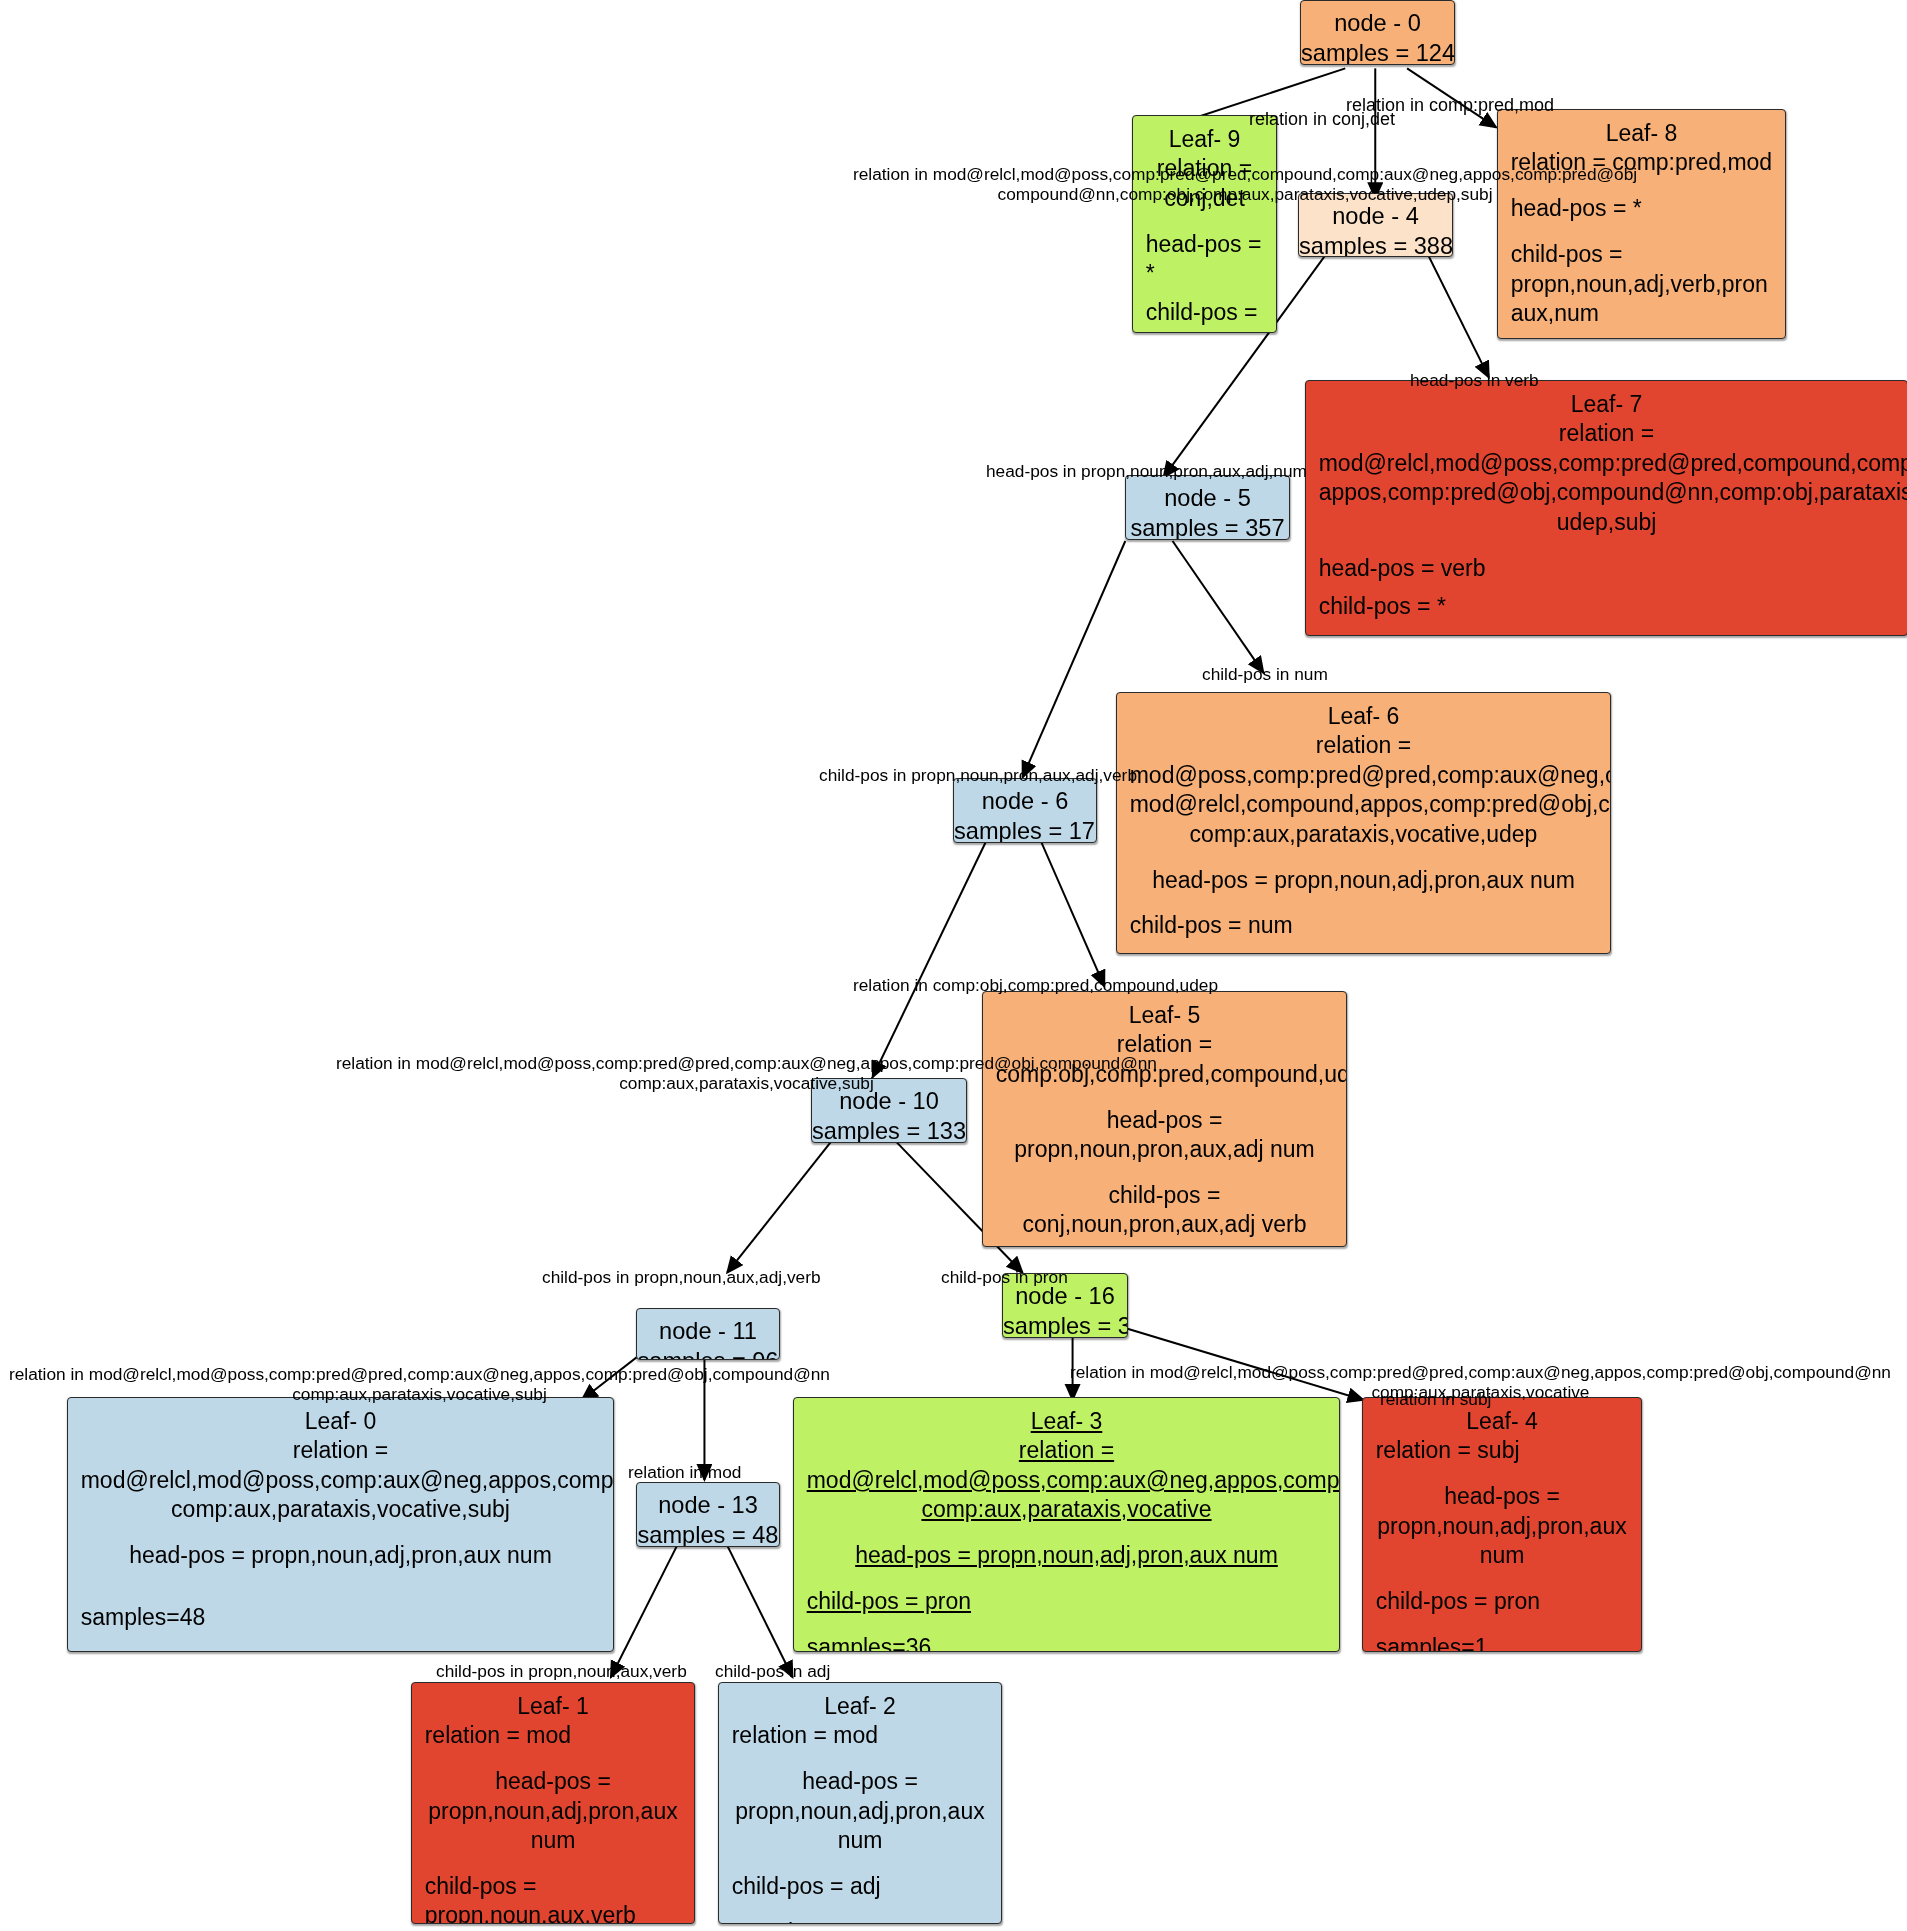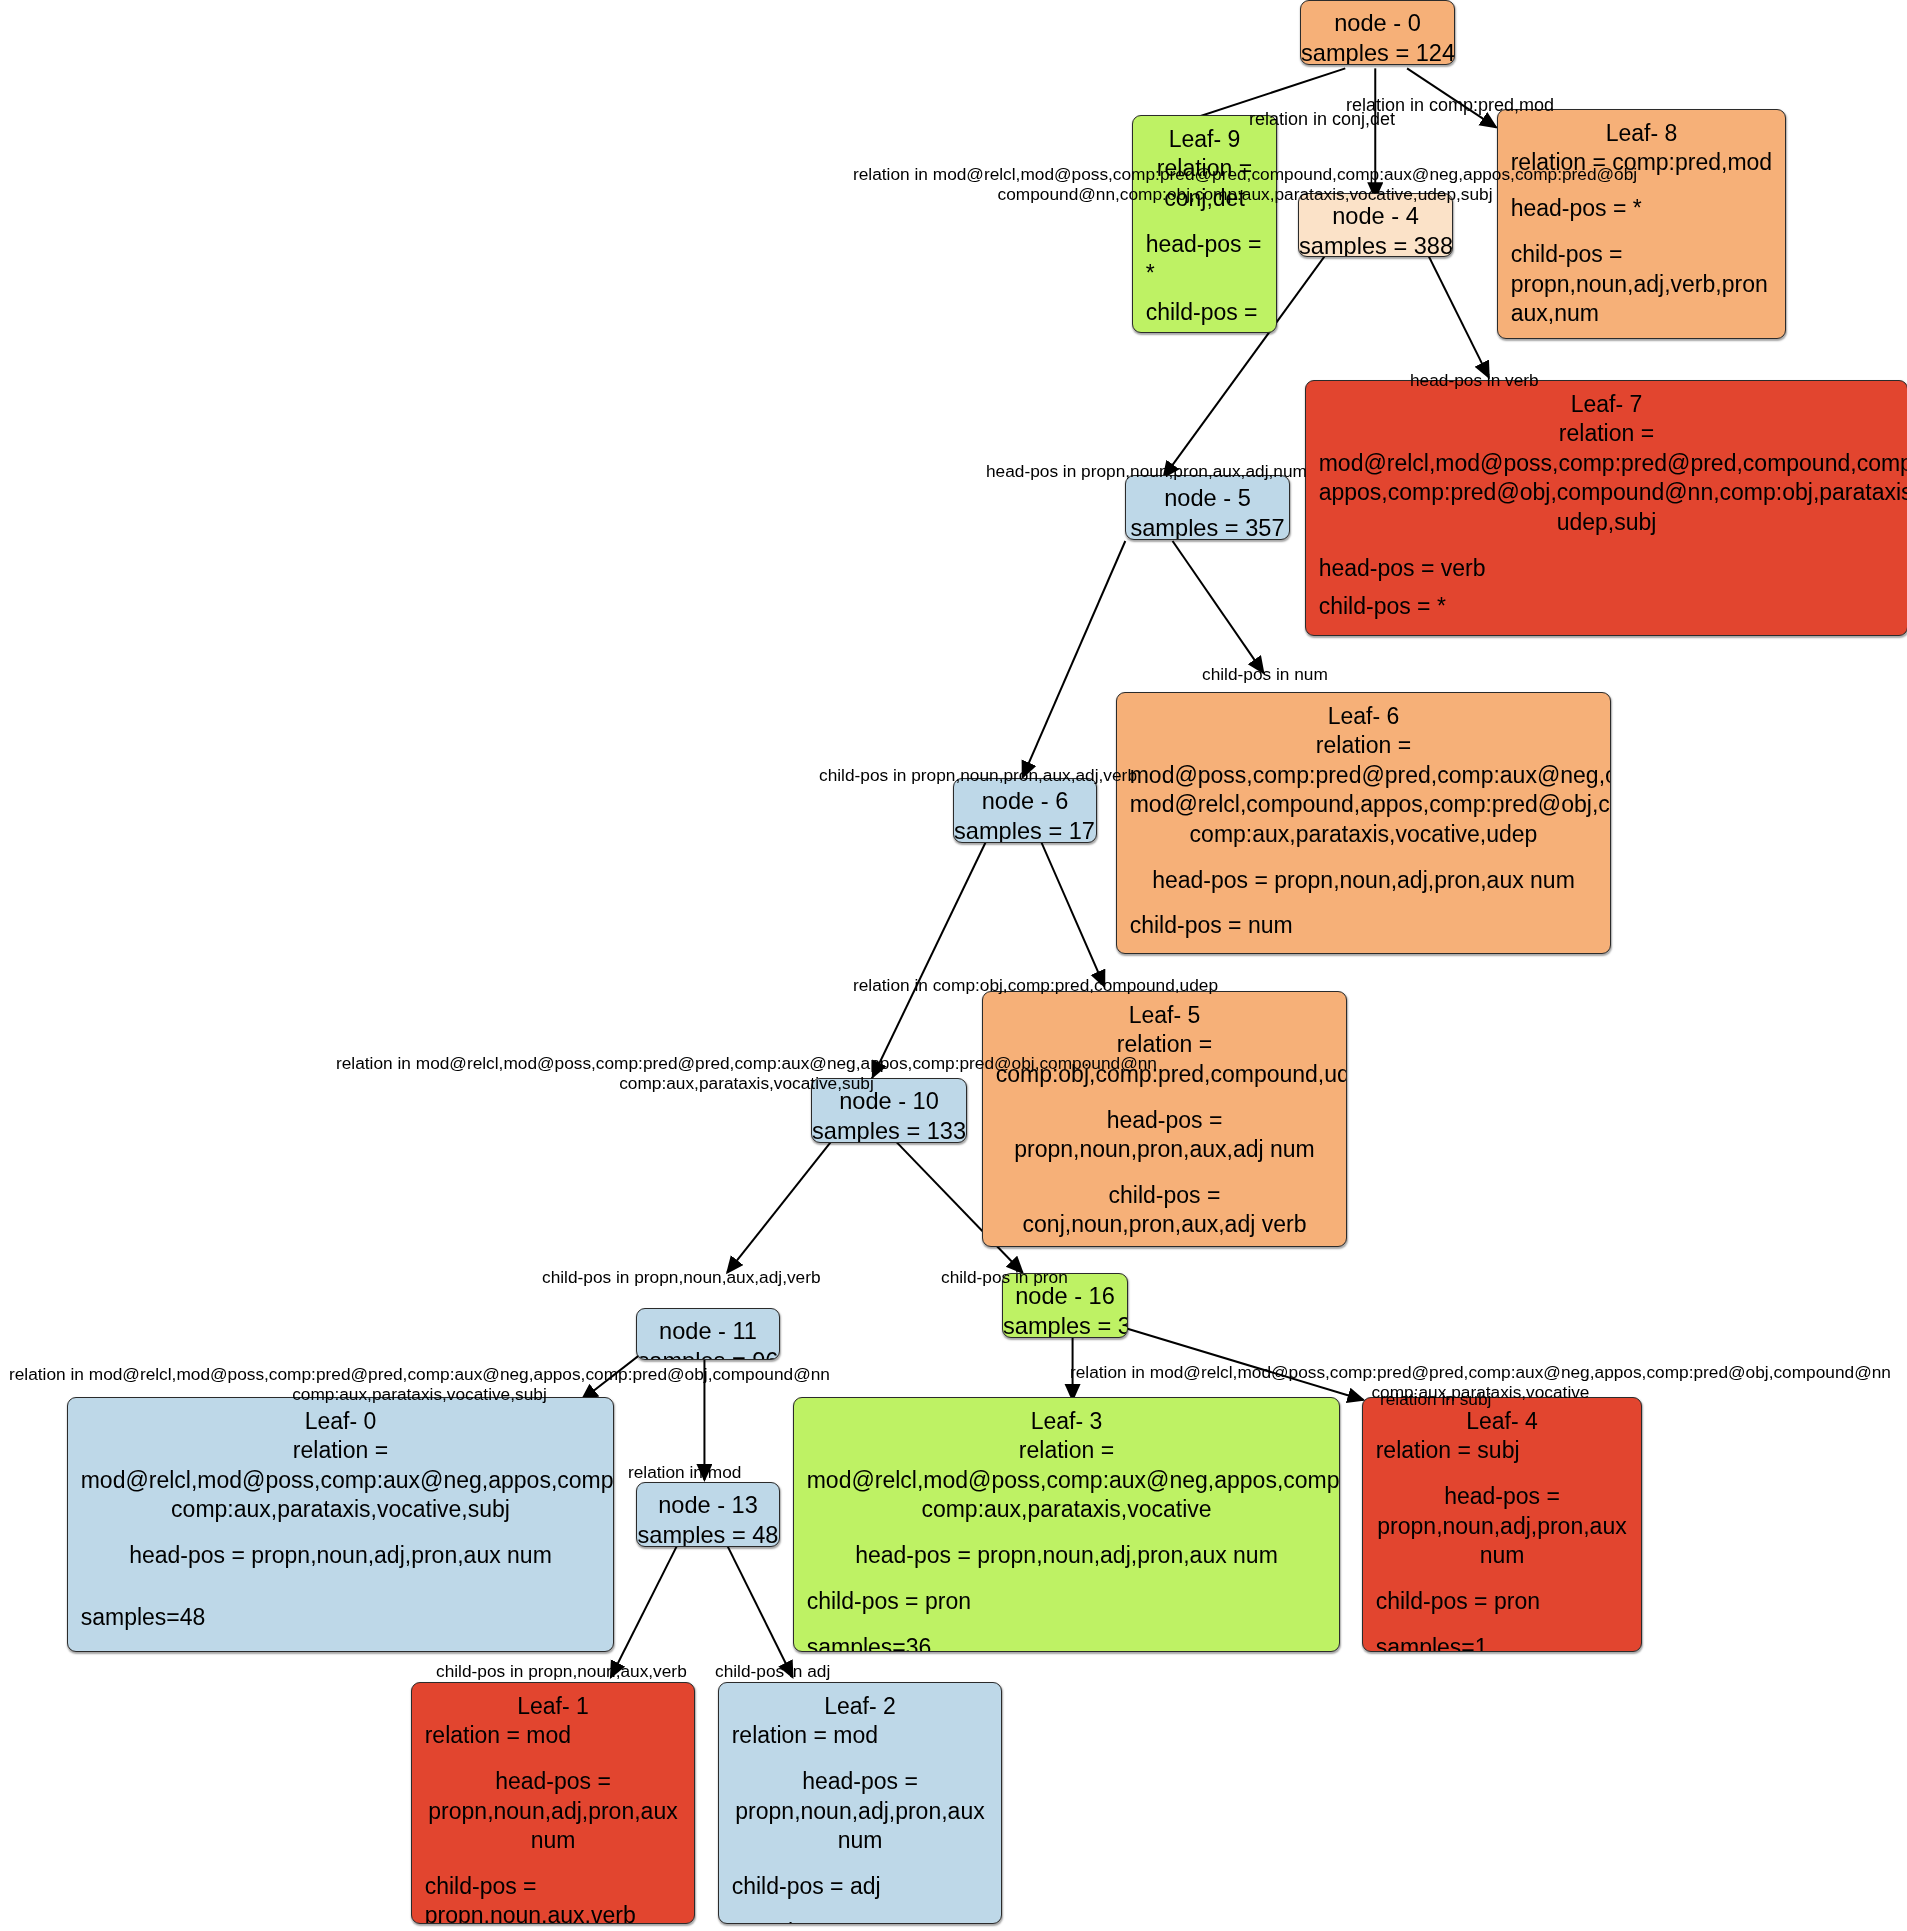--- a/index.html
+++ b/index.html
@@ -7,21 +7,21 @@
     width:1907px;height:1931px;position:relative;overflow:hidden;
     font-family:"Liberation Sans","DejaVu Sans",sans-serif;
     color:#000;
   }
   #canvas{position:absolute;left:0;top:0;width:1907px;height:1931px;}
   svg.edges{position:absolute;left:0;top:0;width:1907px;height:1931px;pointer-events:none;}
 
   .node{
     position:absolute;
     border:1.8px solid #2b2b2b;
-    border-radius:9px;
+    border-radius:4px;
     box-sizing:border-box;
     text-align:center;
     line-height:1.28;
     overflow:hidden;
     box-shadow:0.9px 1.8px 1.8px rgba(0,0,0,.35);
   }
   .node .ln{display:block;white-space:pre;}
   .small-node{font-size:23.6px;padding-top:7.3px;}
   .leaf{font-size:23px;text-align:center;padding:9px 12.7px 11px 12.7px;}
   .leaf .blk{display:block;}
@@ -205,21 +205,21 @@
 comp:aux,parataxis,vocative,subj</span>
     <span class="gap"></span>
     <span class="blk">head-pos = propn,noun,adj,pron,aux
 num</span>
     <span class="gap"></span>
     <span class="gap"></span>
     <span class="blk left">samples=48</span>
 
   </div>
 
-  <div class="node leaf c-blue-d" style="left:793px;top:1397px;width:547px;height:255px;">
+  <div class="node leaf c-blue-d" style="left:793px;top:1397px;width:547px;height:255px;text-decoration:underline;">
     <span class="blk">Leaf- 3</span>
     <span class="blk">relation = mod@relcl,mod@poss,comp:aux@neg,appos,compound@nn
 comp:aux,parataxis,vocative</span>
     <span class="gap"></span>
     <span class="blk">head-pos = propn,noun,adj,pron,aux
 num</span>
     <span class="gap"></span>
     <span class="blk left">child-pos = pron</span>
     <span class="gap"></span>
     <span class="blk left">samples=36</span>

